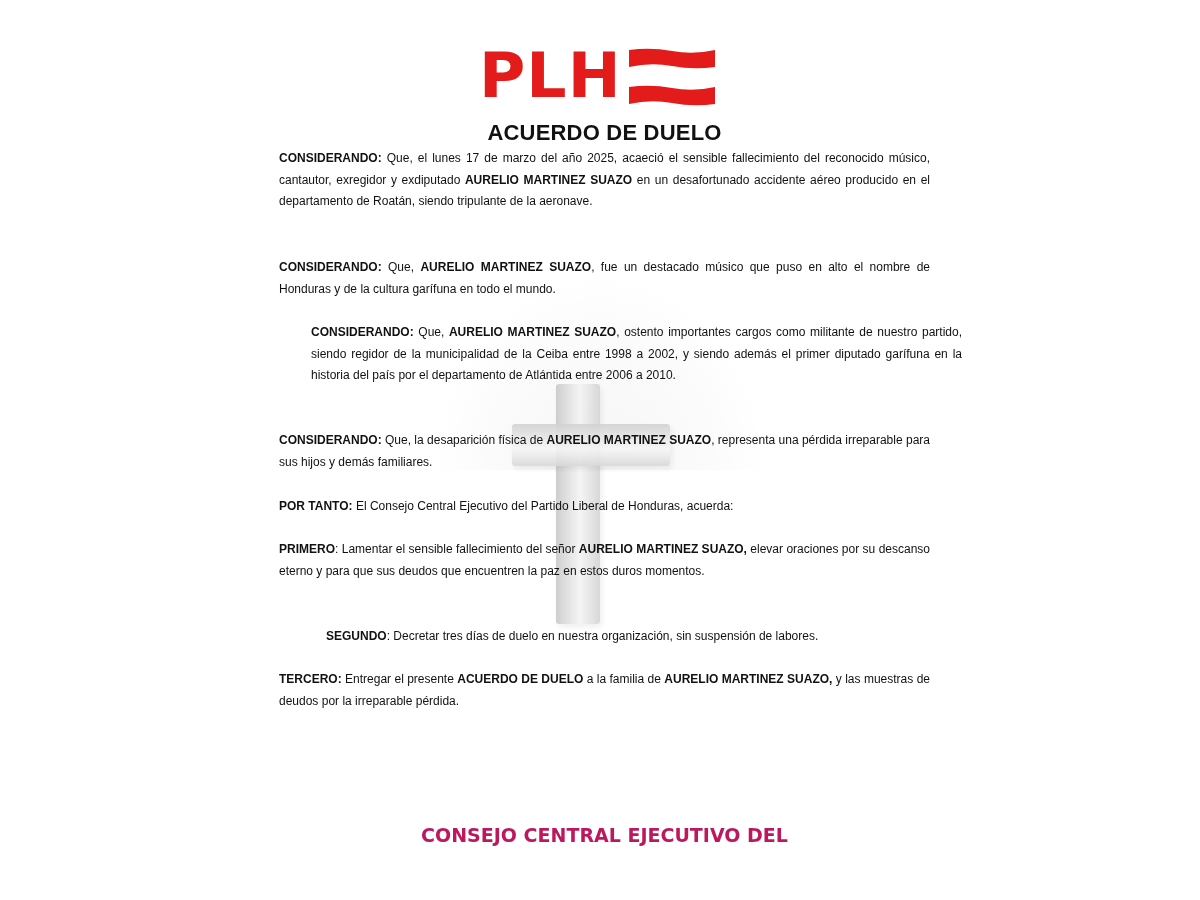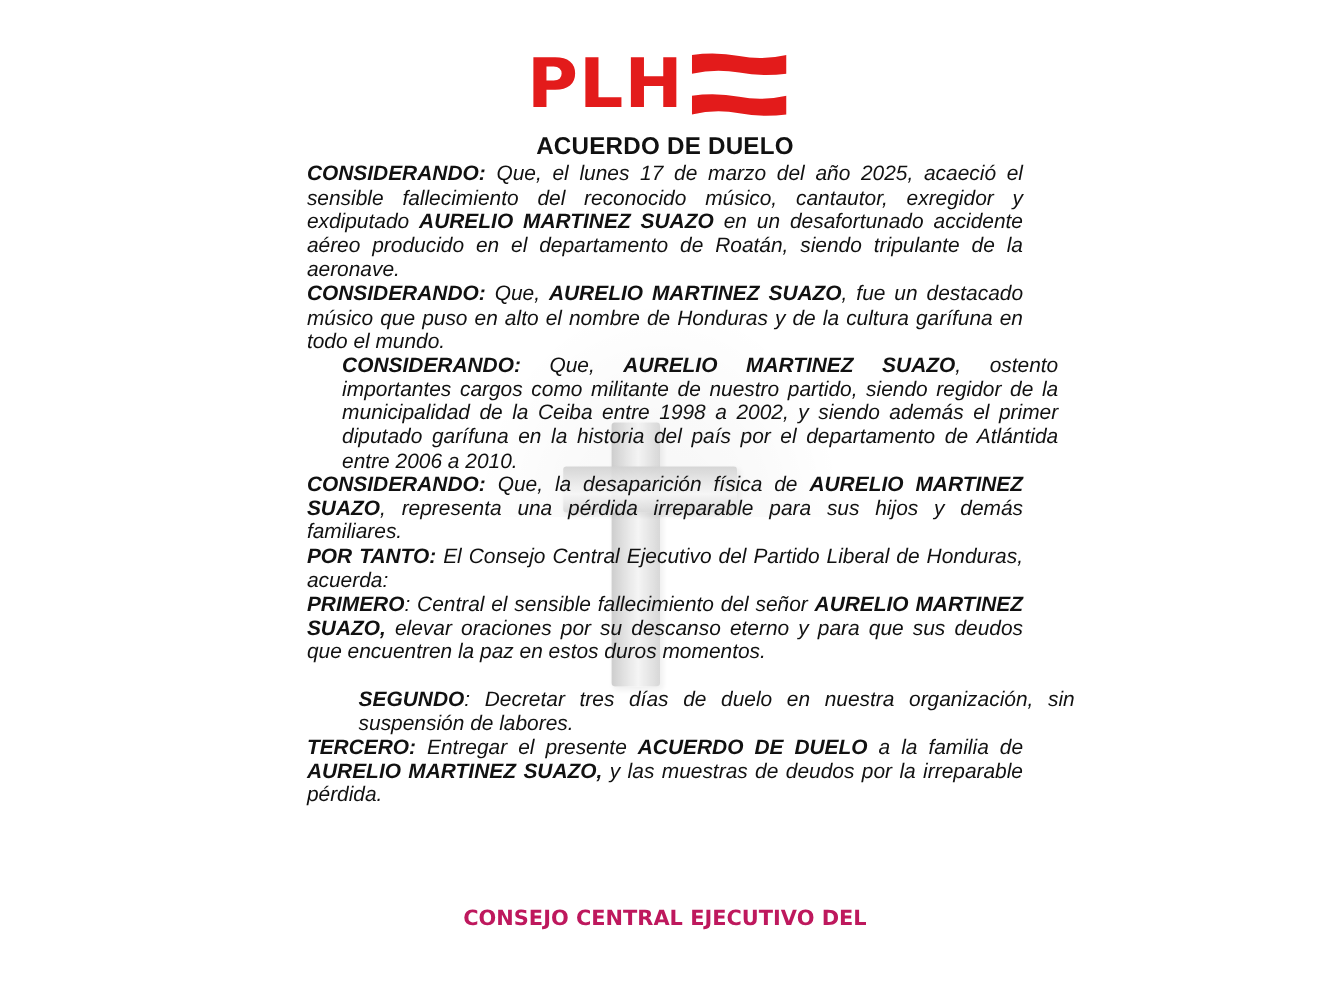--- a/index.html
+++ b/index.html
@@ -18,21 +18,21 @@
 
   
   .logo { position: absolute; left: 479px; top: 22px; height: 62px; display: flex; align-items: center; z-index: 1; margin-top: 23px; }
   .logo-text { font-family: "DejaVu Sans", sans-serif; font-weight: bold; font-size: 62px; letter-spacing: 1px; color: #e31b1b; line-height: 62px; transform: scaleX(1.02); transform-origin: left; }
   .logo-flag { margin-left: 10px; width: 86px; height: 56px; position: relative; }
   .logo-flag svg { display: block; }
 
   .content { position: absolute; left: 279px; top: 0; width: 651px; z-index: 1; }
   .title { position: absolute; left: 0; top: 120px; width: 651px; text-align: center; font-weight: bold; font-size: 22px; letter-spacing: 0.2px; }
 
-  .para { position: absolute; left: 0; width: 651px; font-size: 19px; line-height: 21.7px; text-align: justify; text-align-last: left; font-style: italic; }
+  .para { position: absolute; left: 0; width: 651px; font-size: 12px; line-height: 21.7px; text-align: justify; text-align-last: left; }
   .para b { font-weight: bold; }
   .p1 { top: 148px; }
   .p2 { top: 257px; }
   .p3 { top: 322px; margin-left: 32px; }
   .p4 { top: 430px; }
   .p5 { top: 496px; }
   .p6 { top: 539px; }
   .p7 { top: 626px; margin-left: 47px; }
   .p8 { top: 669px; }
   .p9 { top: 737px; left: 0; width: 651px; text-align: center; text-align-last: center; }
@@ -76,21 +76,21 @@
 
   <div class="para p4">
     <b>CONSIDERANDO:</b><span> Que, la desaparición física de </span><b>AURELIO MARTINEZ SUAZO</b><span>, representa una pérdida irreparable para sus hijos y demás familiares.</span>
   </div>
 
   <div class="para p5">
     <b>POR TANTO:</b><span> El Consejo Central Ejecutivo del Partido Liberal de Honduras, acuerda:</span>
   </div>
 
   <div class="para p6">
-    <b>PRIMERO</b><span>: Central el sensible fallecimiento del señor </span><b>AURELIO MARTINEZ SUAZO,</b><span> elevar oraciones por su descanso eterno y para que sus deudos que encuentren la paz en estos duros momentos.</span>
+    <b>PRIMERO</b><span>: Lamentar el sensible fallecimiento del señor </span><b>AURELIO MARTINEZ SUAZO,</b><span> elevar oraciones por su descanso eterno y para que sus deudos que encuentren la paz en estos duros momentos.</span>
   </div>
 
   <div class="para p7">
     <b>SEGUNDO</b><span>: Decretar tres días de duelo en nuestra organización, sin suspensión de labores.</span>
   </div>
 
   <div class="para p8">
     <b>TERCERO:</b><span> Entregar el presente </span><b>ACUERDO DE DUELO</b><span> a la familia de </span><b>AURELIO MARTINEZ SUAZO,</b><span> y las muestras de deudos por la irreparable pérdida.</span>
   </div>
 

